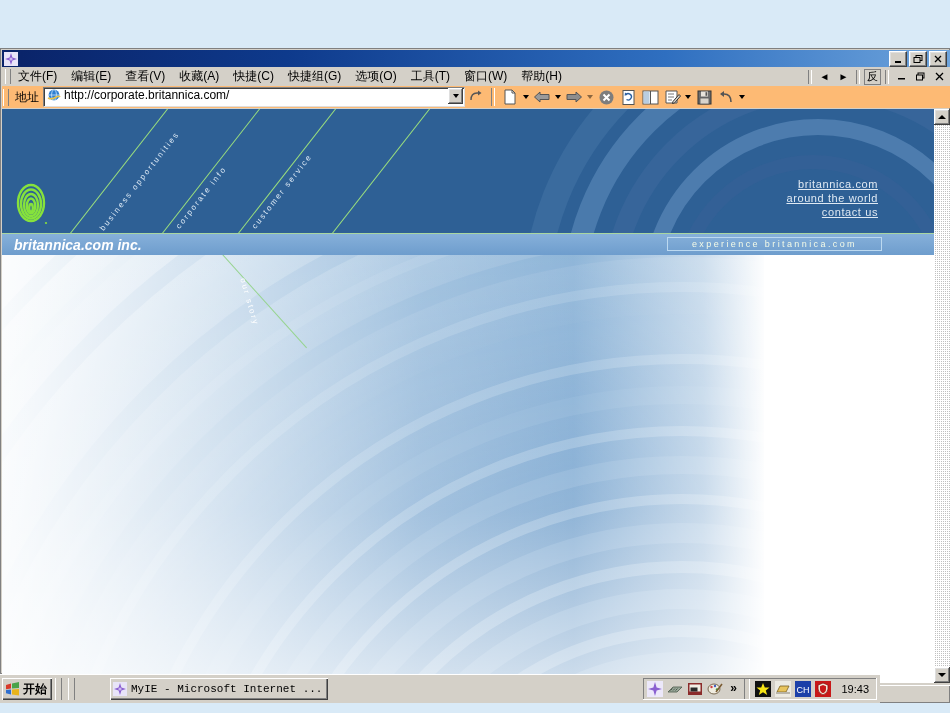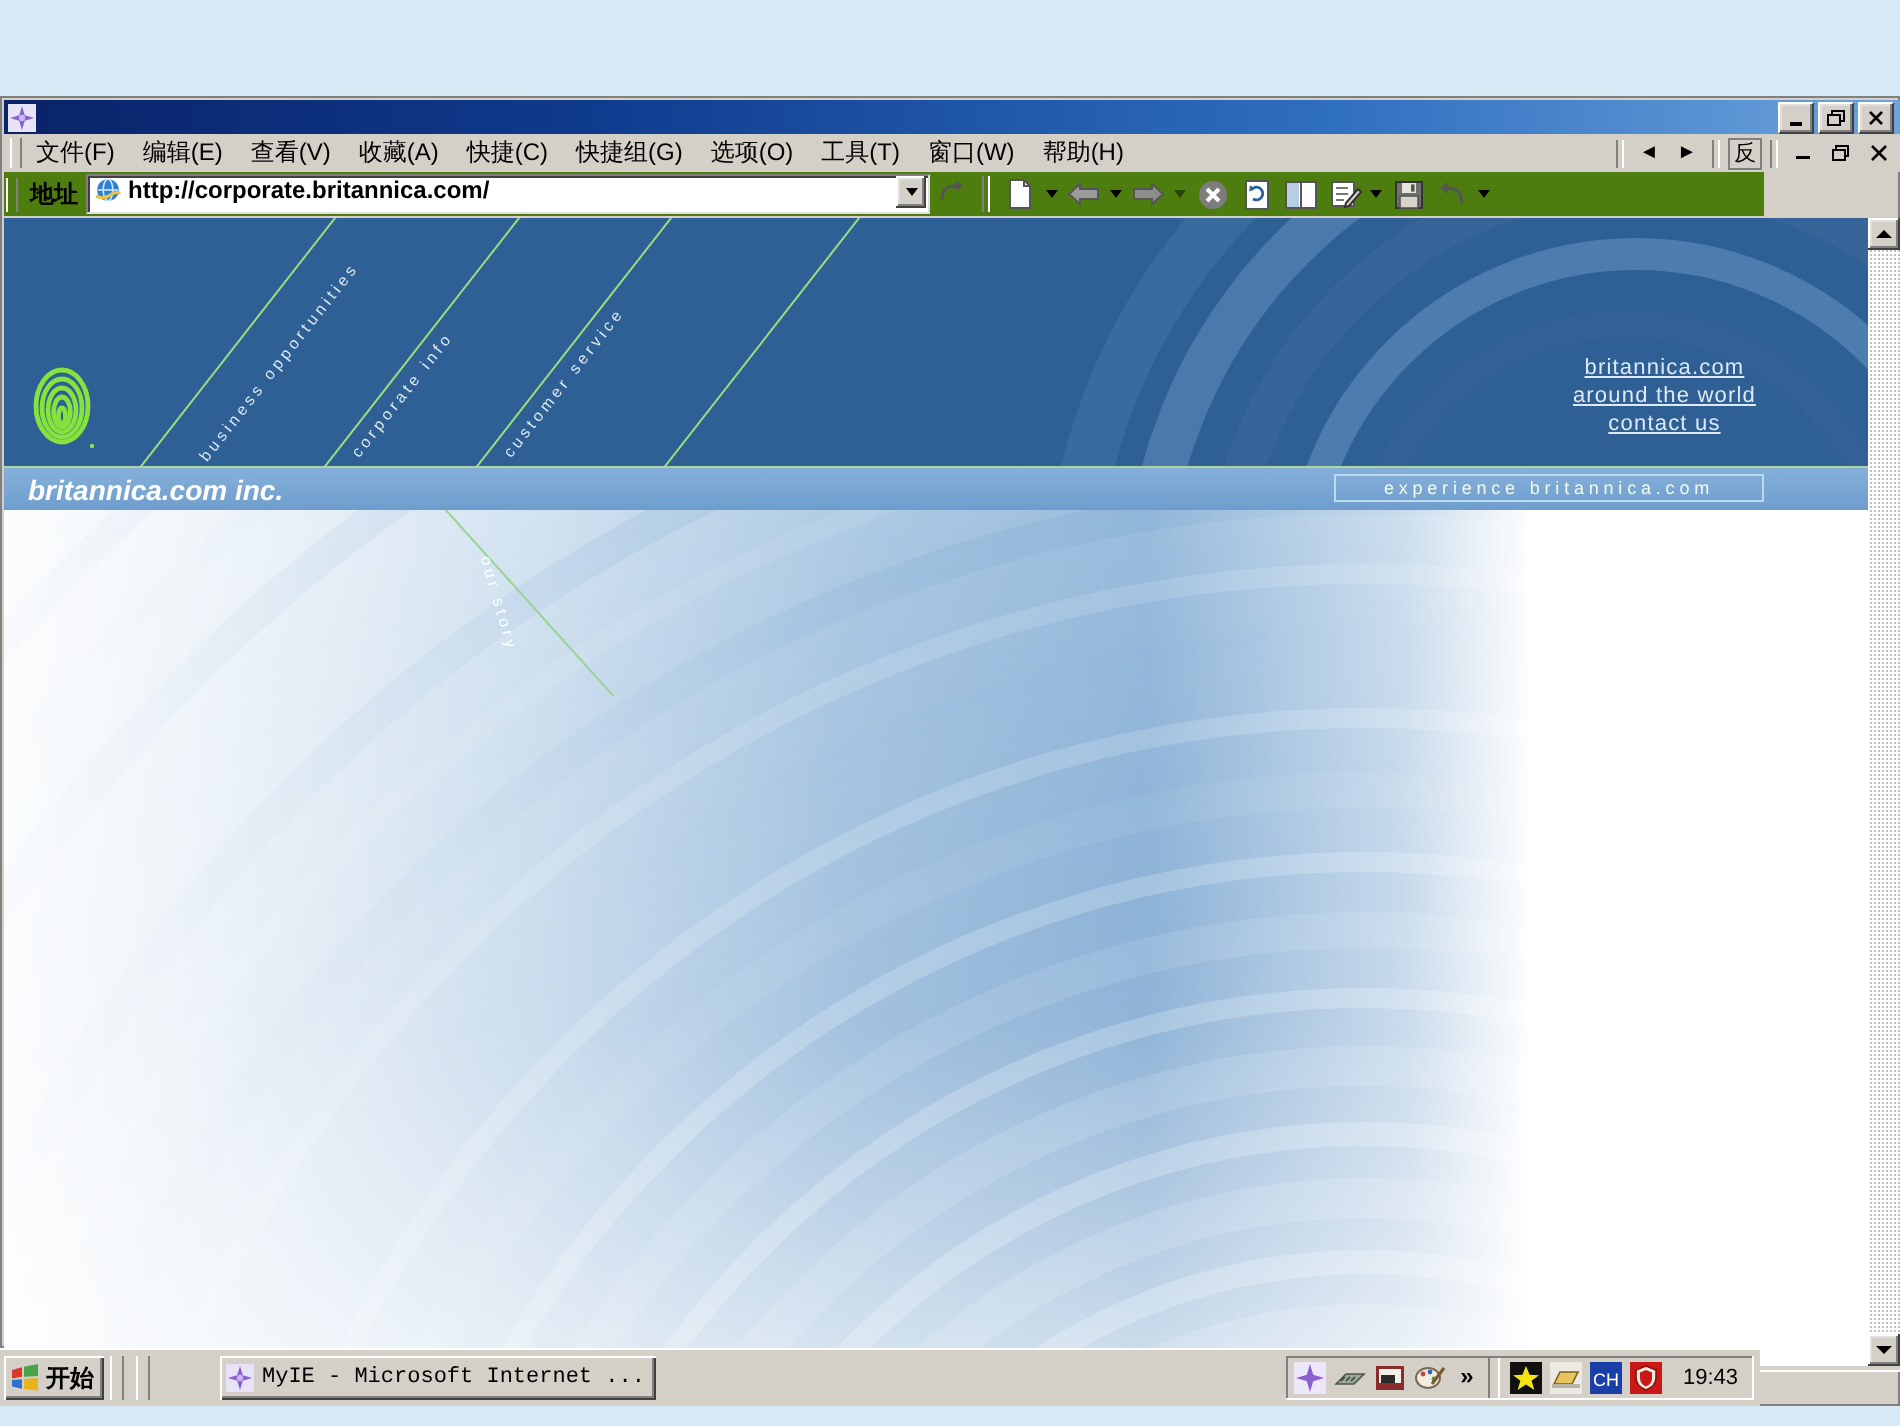--- a/index.html
+++ b/index.html
@@ -38,22 +38,22 @@
            border-left:1px solid #fff;border-right:1px solid #808080;}
   .menu-item{padding:2px 7px;font-size:12px;color:#000;white-space:nowrap;
            font-family:"Liberation Sans", sans-serif;}
   #menuright{position:absolute;right:2px;top:1px;display:flex;align-items:center;gap:2px;height:17px;}
   .mr-sep{width:2px;height:14px;border-left:1px solid #808080;border-right:1px solid #fff;margin:0 2px;}
   .mr-btn{width:17px;height:16px;display:flex;align-items:center;justify-content:center;
           font-size:10px;color:#000;font-family:"Liberation Sans", sans-serif;}
   .mr-btn.small{font-size:11px;}
 
   
-  #addrbar{position:absolute;left:1px;top:37px;width:880px;height:22px;background:#4d7c0f;
-           display:flex;align-items:center;font-weight:bold;}
+  #addrbar{position:absolute;left:1px;top:37px;width:948px;height:22px;background:#fdba74;
+           display:flex;align-items:center;}
   #addrbar .grip{width:4px;height:17px;margin:0 2px 0 1px;
            border-left:1px solid #fff;border-right:1px solid #808080;}
   .addr-label{font-size:12px;padding:0 4px;white-space:nowrap;}
   .addr-box{display:flex;align-items:flex-start;height:18px;background:#fff;
             border:1px solid #808080;border-right-color:#dfdfdf;border-bottom-color:#dfdfdf;
             box-shadow:inset 1px 1px 0 #404040;flex:none;width:420px;}
   .addr-ie-icon{width:14px;height:14px;margin:0 3px;position:relative;flex:none;}
   .addr-text{font-size:12px;color:#000;white-space:nowrap;overflow:hidden;flex:1;
              font-family:"Liberation Sans", sans-serif;}
   .addr-drop{width:15px;height:16px;background:#d4d0c8;
@@ -68,21 +68,21 @@
   #viewport{position:absolute;left:1px;top:60px;width:948px;height:574px;background:#fff;overflow:hidden;}
   #pagearea{position:absolute;left:0;top:0;width:932px;height:574px;overflow:hidden;background:#fff;}
 
   
   #banner{position:absolute;left:0;top:0;width:932px;height:124px;background:#2e6095;overflow:hidden;}
   .arc{position:absolute;border-radius:50%;border-style:solid;border-color:#40719f;}
   #bannerlogo{position:absolute;left:14px;top:74px;width:34px;height:44px;}
   .diag{position:absolute;height:0;border-top:1px solid #9ade7d;transform-origin:0 0;}
   .diaglabel{position:absolute;color:#dce9f5;font-size:8px;letter-spacing:2px;
              font-family:"Liberation Sans", sans-serif;white-space:nowrap;transform-origin:0 0;}
-  #bannerlinks{position:absolute;right:56px;top:68px;text-align:center;}
+  #bannerlinks{position:absolute;right:56px;top:68px;text-align:right;}
   #bannerlinks a{display:block;color:#dfe9f3;font-size:11px;text-decoration:underline;
              letter-spacing:0.6px;line-height:14px;font-family:"Liberation Sans", sans-serif;}
   #subbar{position:absolute;left:0;top:124px;width:932px;height:22px;
           background:linear-gradient(to bottom,#86b0da,#6e9dcd);border-top:1px solid #a9d6a0;
           box-sizing:border-box;}
   #subbar .brand{position:absolute;left:12px;top:3px;color:#fff;font-weight:bold;font-style:italic;
           font-size:14px;font-family:"Liberation Sans", sans-serif;}
   #subbar .exp{position:absolute;right:52px;top:3px;color:#f4fbe8;font-size:9px;letter-spacing:2.4px;
           border:1px solid #bcd9f0;padding:1px 24px;font-family:"Liberation Sans", sans-serif;}
 

